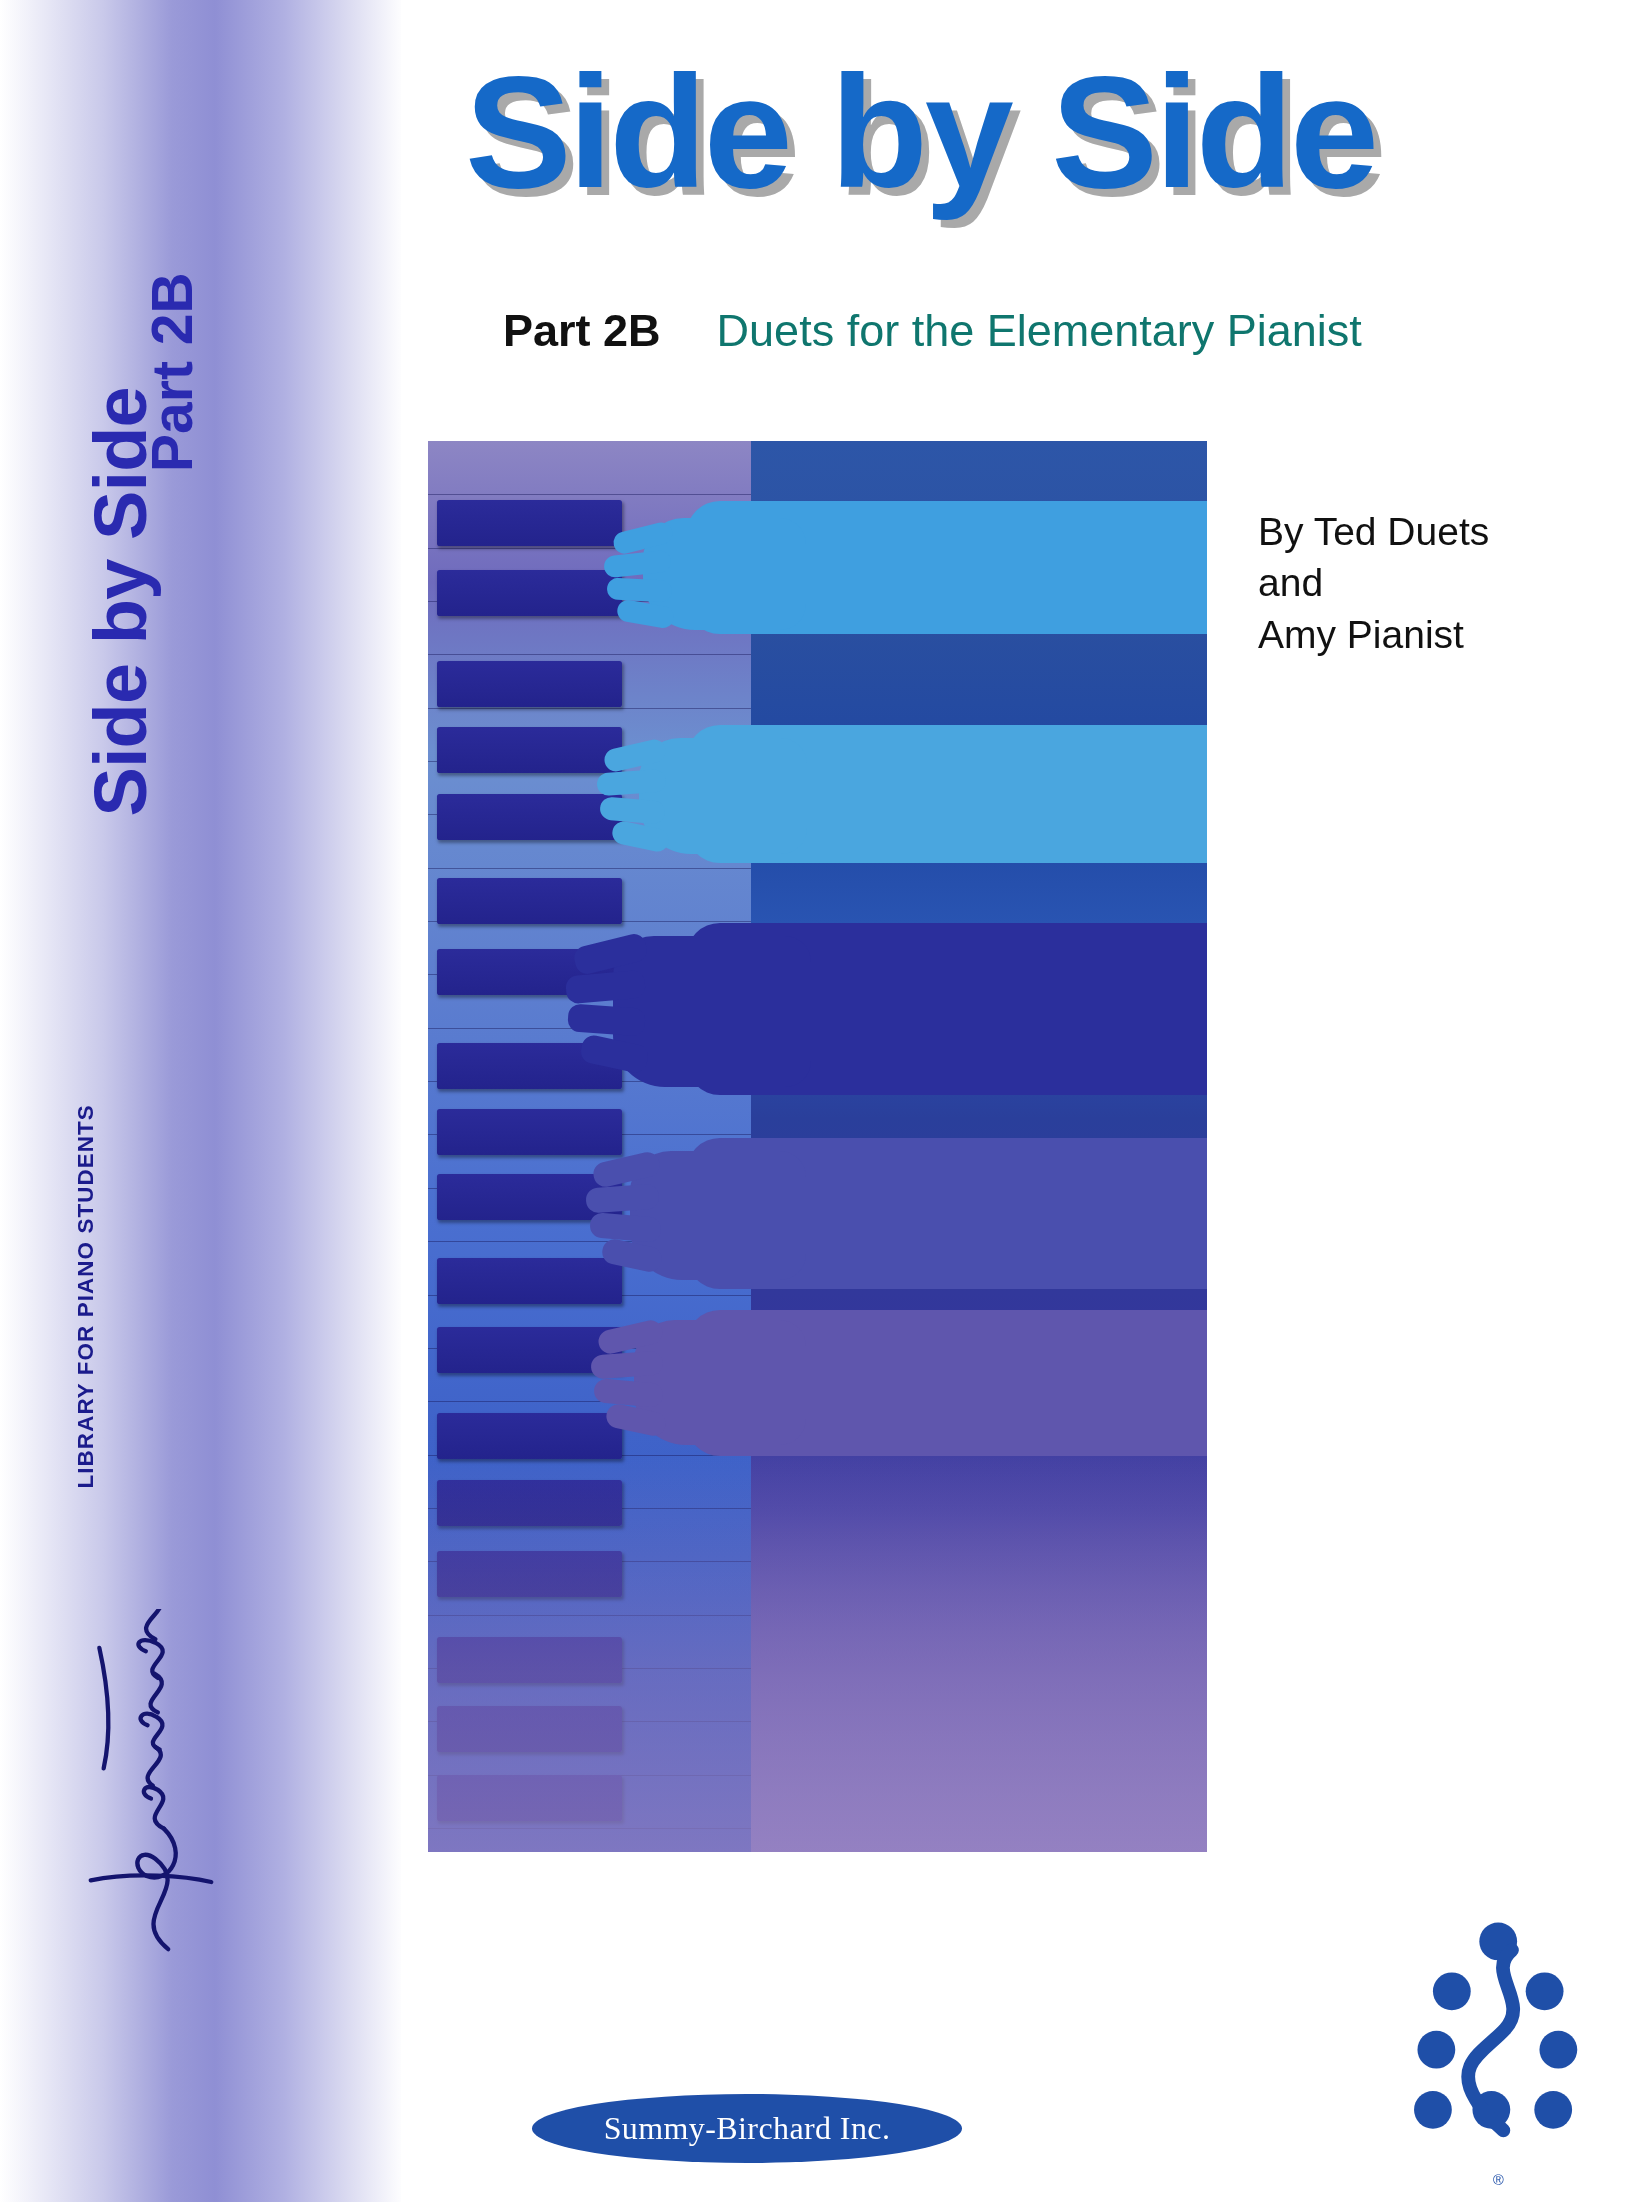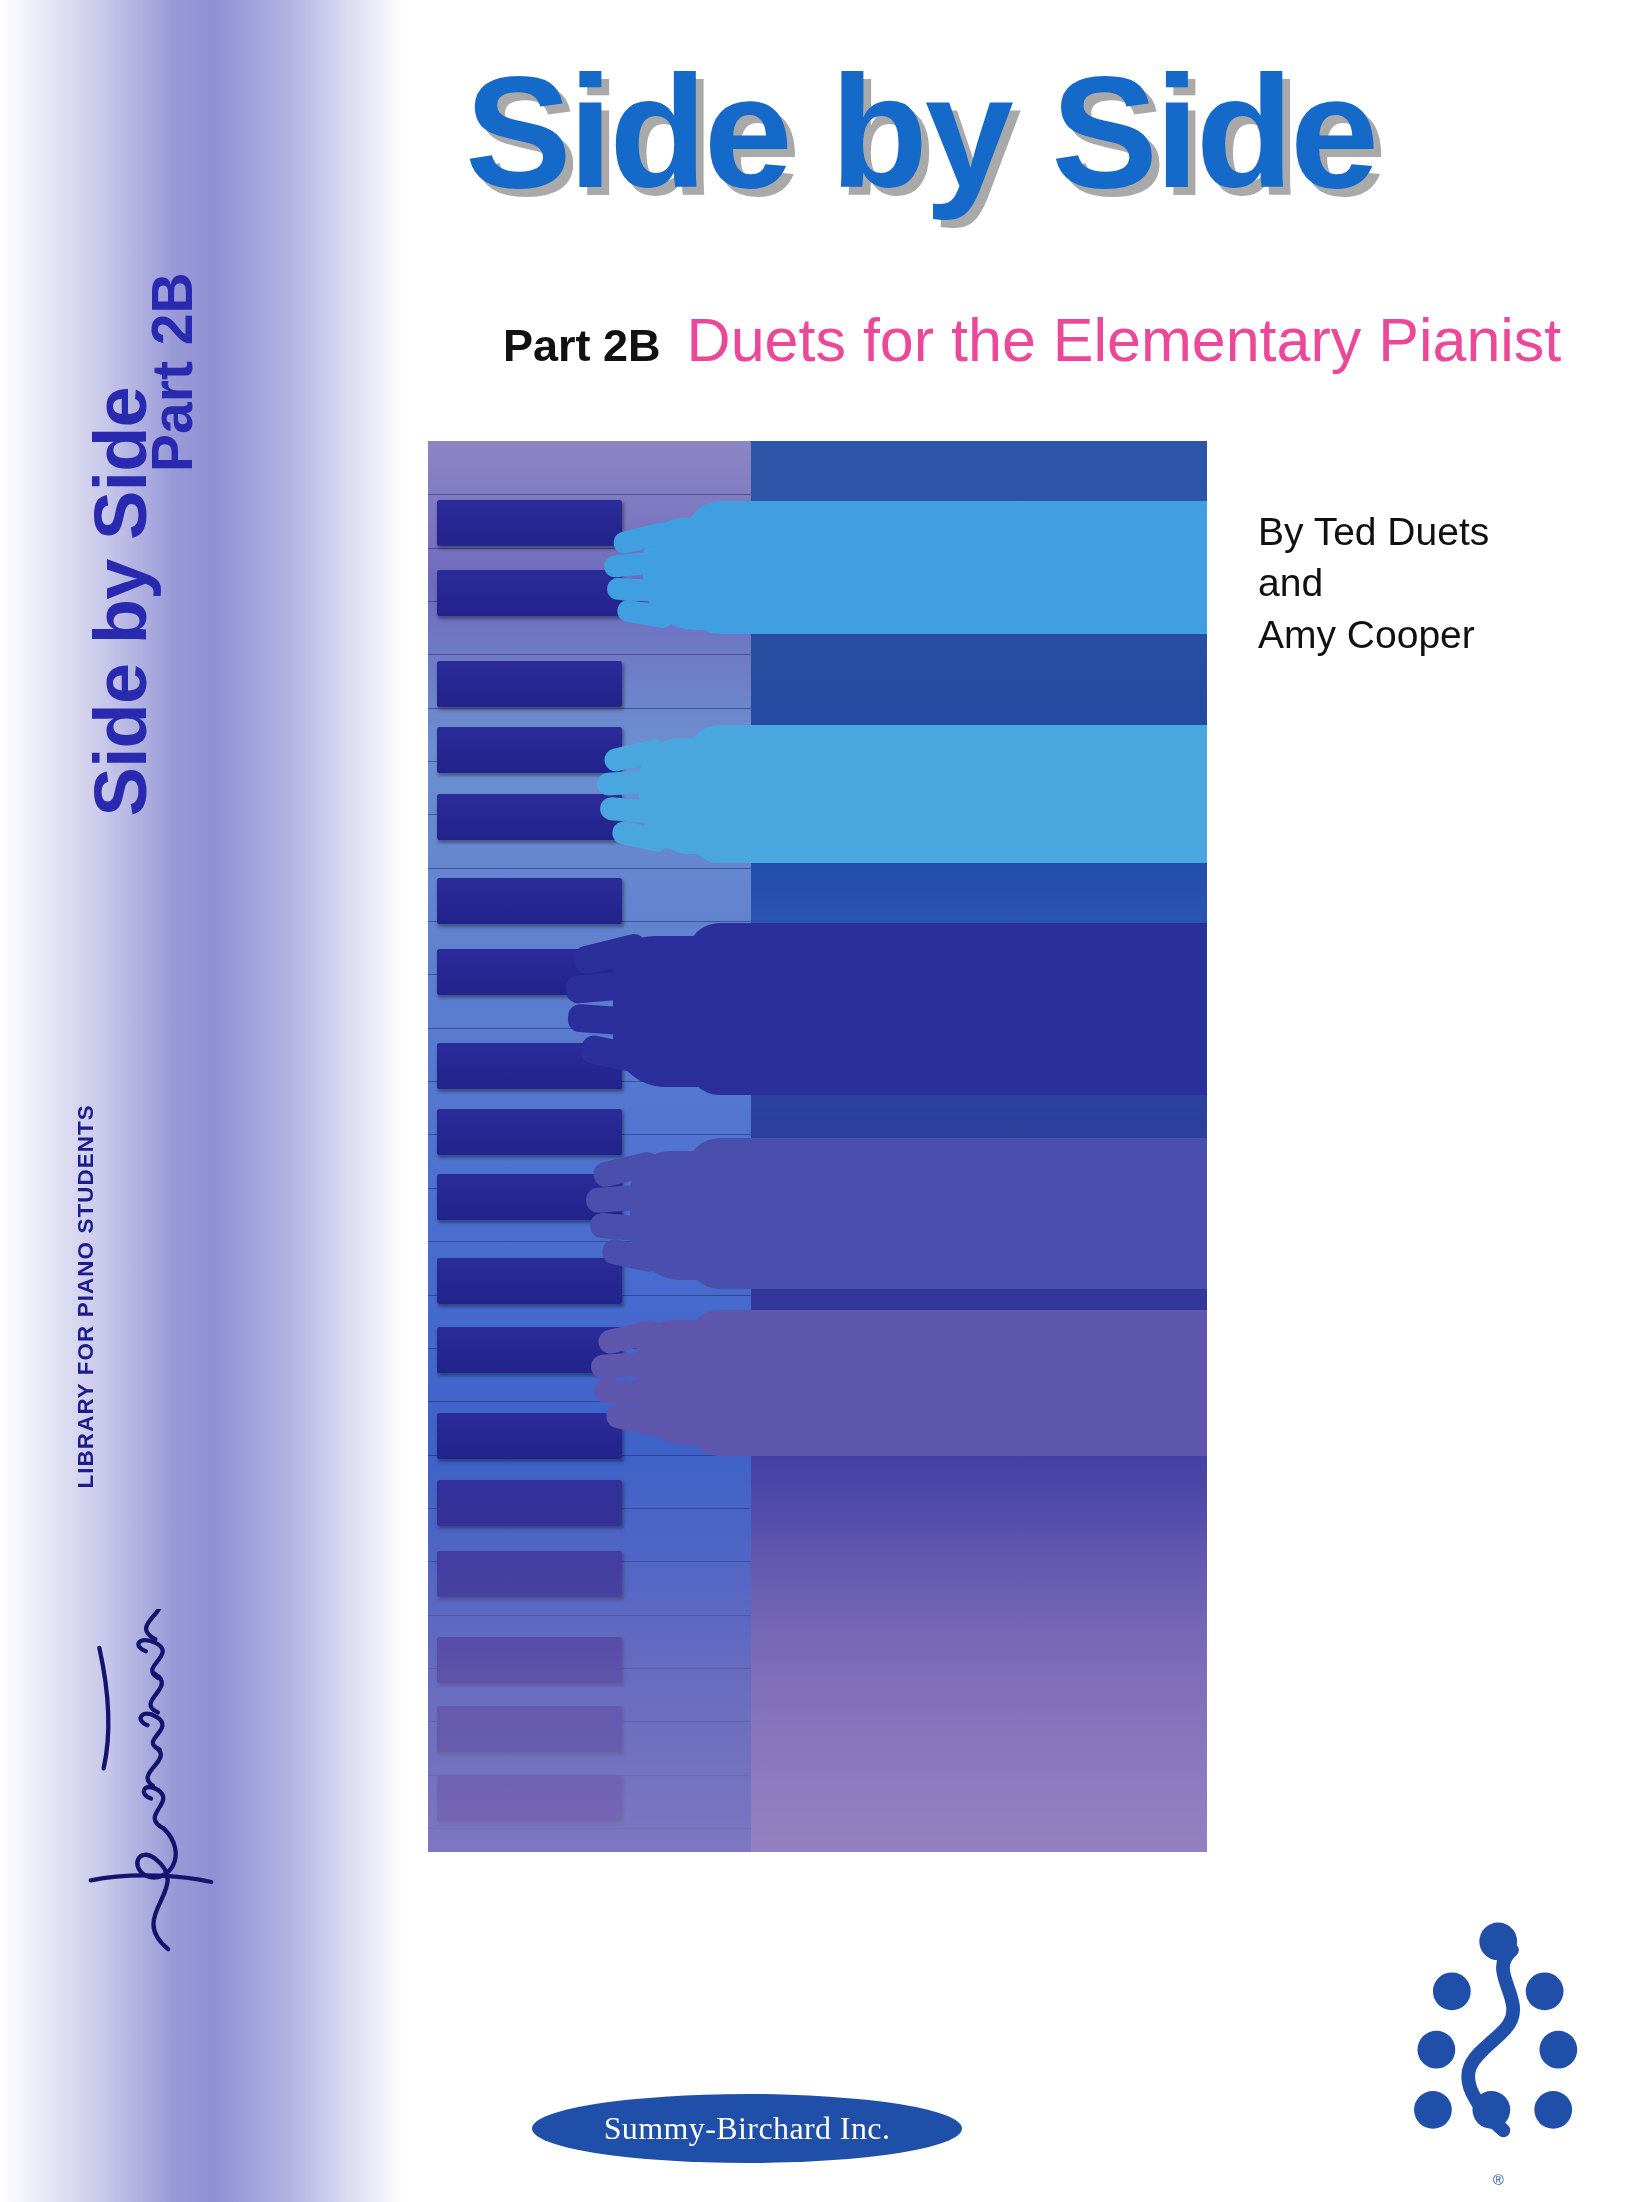--- a/index.html
+++ b/index.html
@@ -112,23 +112,24 @@
     align-items: baseline;
     gap: 26px;
   }
   #part-label {
     font-size: 45px;
     font-weight: bold;
     color: #111111;
     white-space: nowrap;
   }
   #subtitle {
-    font-size: 61px;
-    color: #ec4899;
-    white-space: nowrap;
+    font-size: 45px;
+    color: #0f766e;
+    white-space: nowrap;
+    margin-left: 30px;
   }
 
   
   #authors {
     position: absolute;
     left: 1258px;
     top: 506px;
     font-size: 39px;
     color: #111111;
     line-height: 1.32;
@@ -265,21 +266,21 @@
 </div>
 
 <div id="subtitle-row">
   <div id="part-label">Part 2B</div>
   <div id="subtitle">Duets for the Elementary Pianist</div>
 </div>
 
 <div id="authors">
   <div>By Ted Duets</div>
   <div>and</div>
-  <div>Amy Cooper</div>
+  <div>Amy Pianist</div>
 </div>
 
 <div id="artwork">
   <div class="art-bg-left"></div>
   <div class="art-bg-right"></div>
 
   <div class="wkey" style="top:53px;"></div>
   <div class="wkey" style="top:107px;"></div>
   <div class="wkey" style="top:160px;"></div>
   <div class="wkey" style="top:213px;"></div>

